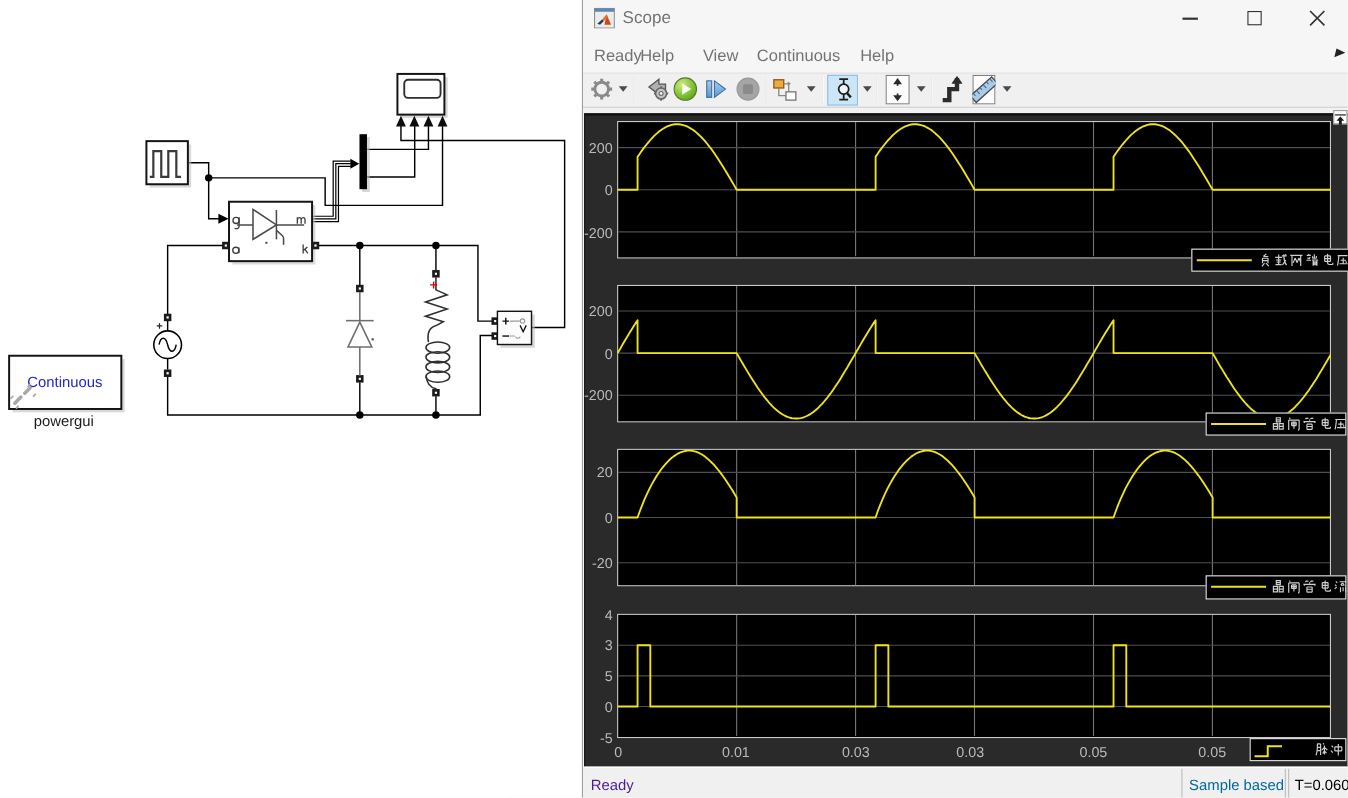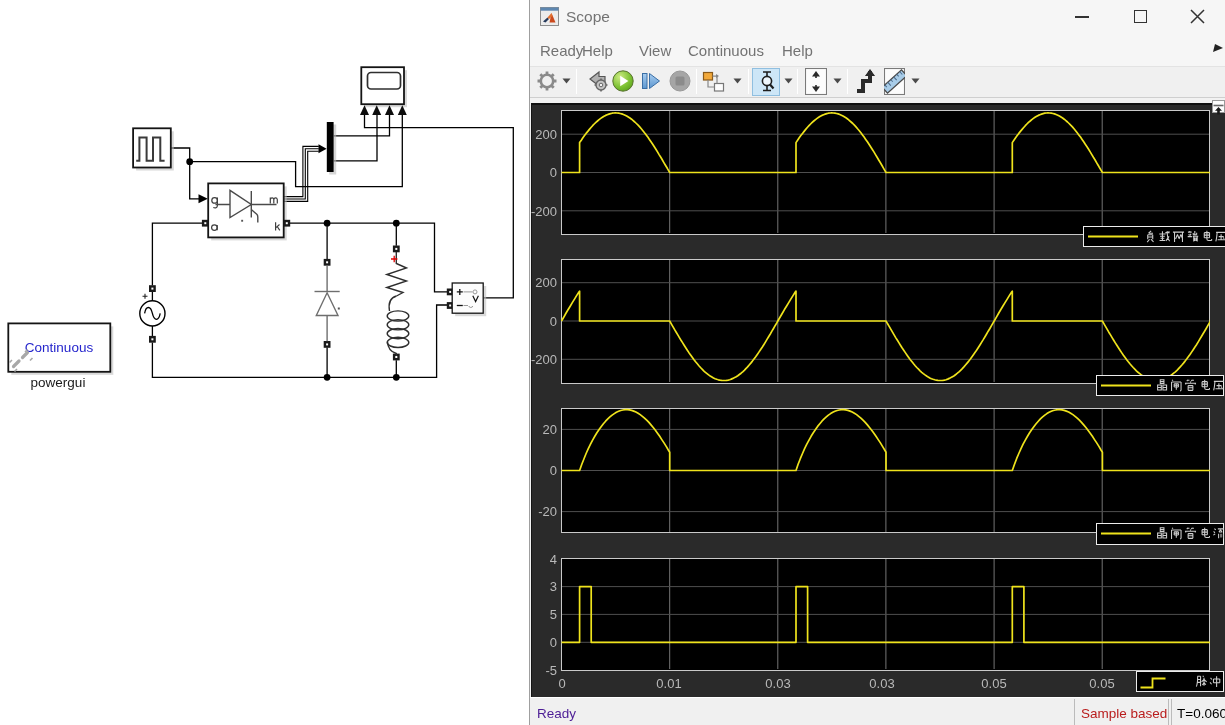--- a/index.html
+++ b/index.html
@@ -379,15 +379,15 @@
 <div class="abs" style="left:1212px;top:100px;width:13px;height:13px;background:#fdfdfd;border:1px solid #999">
 <svg width="11" height="11">
       <path d="M0.5,1.5 H10.5" stroke="#666" stroke-width="1.6" fill="none"></path>
       <path d="M5.5,3 L9,6.8 H6.8 V10.5 H4.2 V6.8 H2 Z" fill="#1a1a1a"></path>
     </svg>
 </div>
 
 <div id="statusbar"></div>
 <div class="abs" style="left:537px;top:706px;font-size:13.5px;color:#4c1d95">Ready</div>
 <div class="abs" style="left:1074px;top:699px;width:95px;height:26px;border-left:1px solid #bbb;border-right:1px solid #bbb"></div>
-<div class="abs" style="left:1081px;top:706px;font-size:13.5px;color:#b91c1c">Sample based</div>
+<div class="abs" style="left:1081px;top:706px;font-size:13.5px;color:#0369a1">Sample based</div>
 <div class="abs" style="left:1171px;top:699px;width:54px;height:26px;border-left:1px solid #bbb"></div>
 <div class="abs" style="left:1177px;top:706px;font-size:13.5px;color:#000">T=0.060</div>
 
 </body></html>

